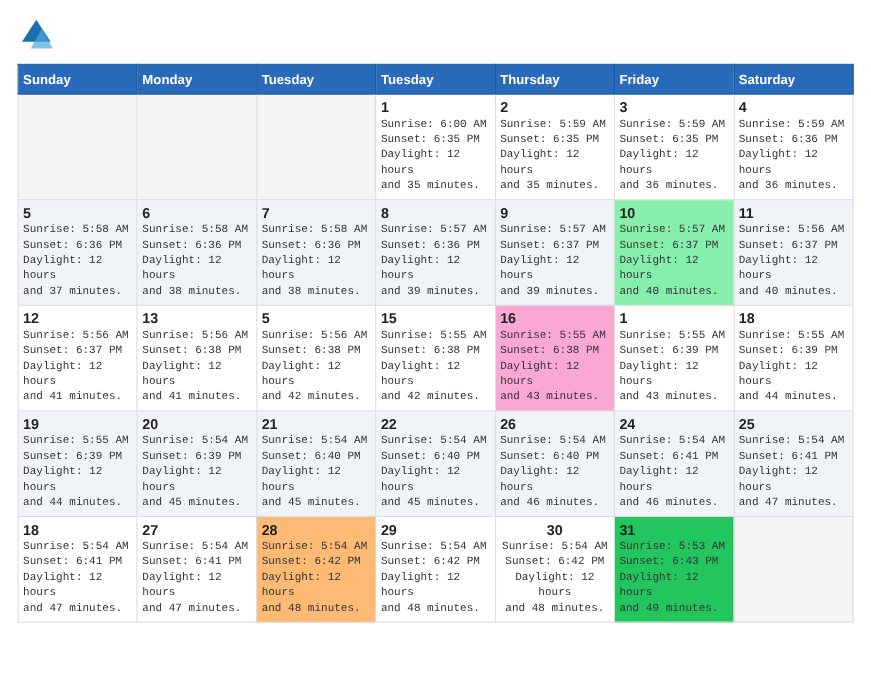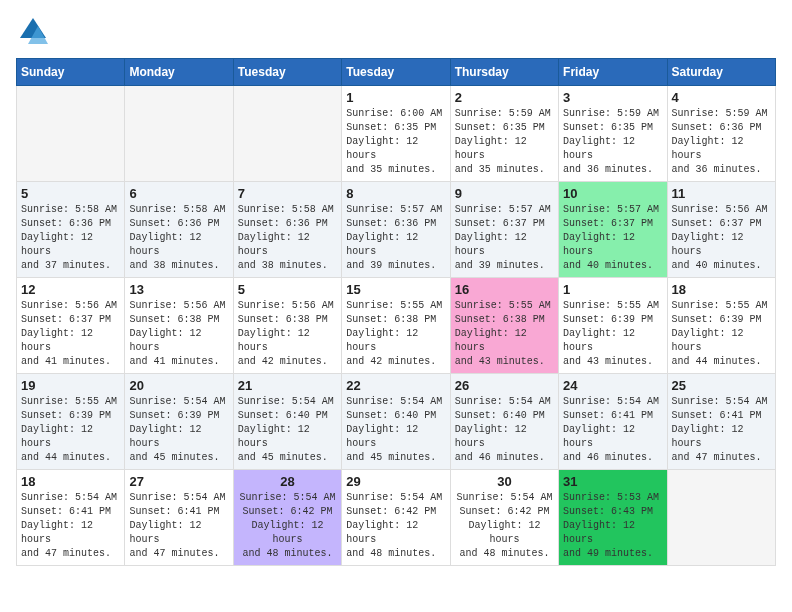--- a/index.html
+++ b/index.html
@@ -316,21 +316,21 @@
 Daylight: 12 hours
 and 47 minutes.</div>
         </td>
         <td style="background: rgb(255, 255, 255);">
           <div class="day-num">27</div>
           <div class="day-info" style="white-space: pre-line;">Sunrise: 5:54 AM
 Sunset: 6:41 PM
 Daylight: 12 hours
 and 47 minutes.</div>
         </td>
-        <td style="background: #c4b5fd; text-align: center;">
+        <td style="background: #fdba74;">
           <div class="day-num">28</div>
           <div class="day-info" style="white-space: pre-line;">Sunrise: 5:54 AM
 Sunset: 6:42 PM
 Daylight: 12 hours
 and 48 minutes.</div>
         </td>
         <td style="background: rgb(255, 255, 255);">
           <div class="day-num">29</div>
           <div class="day-info" style="white-space: pre-line;">Sunrise: 5:54 AM
 Sunset: 6:42 PM

